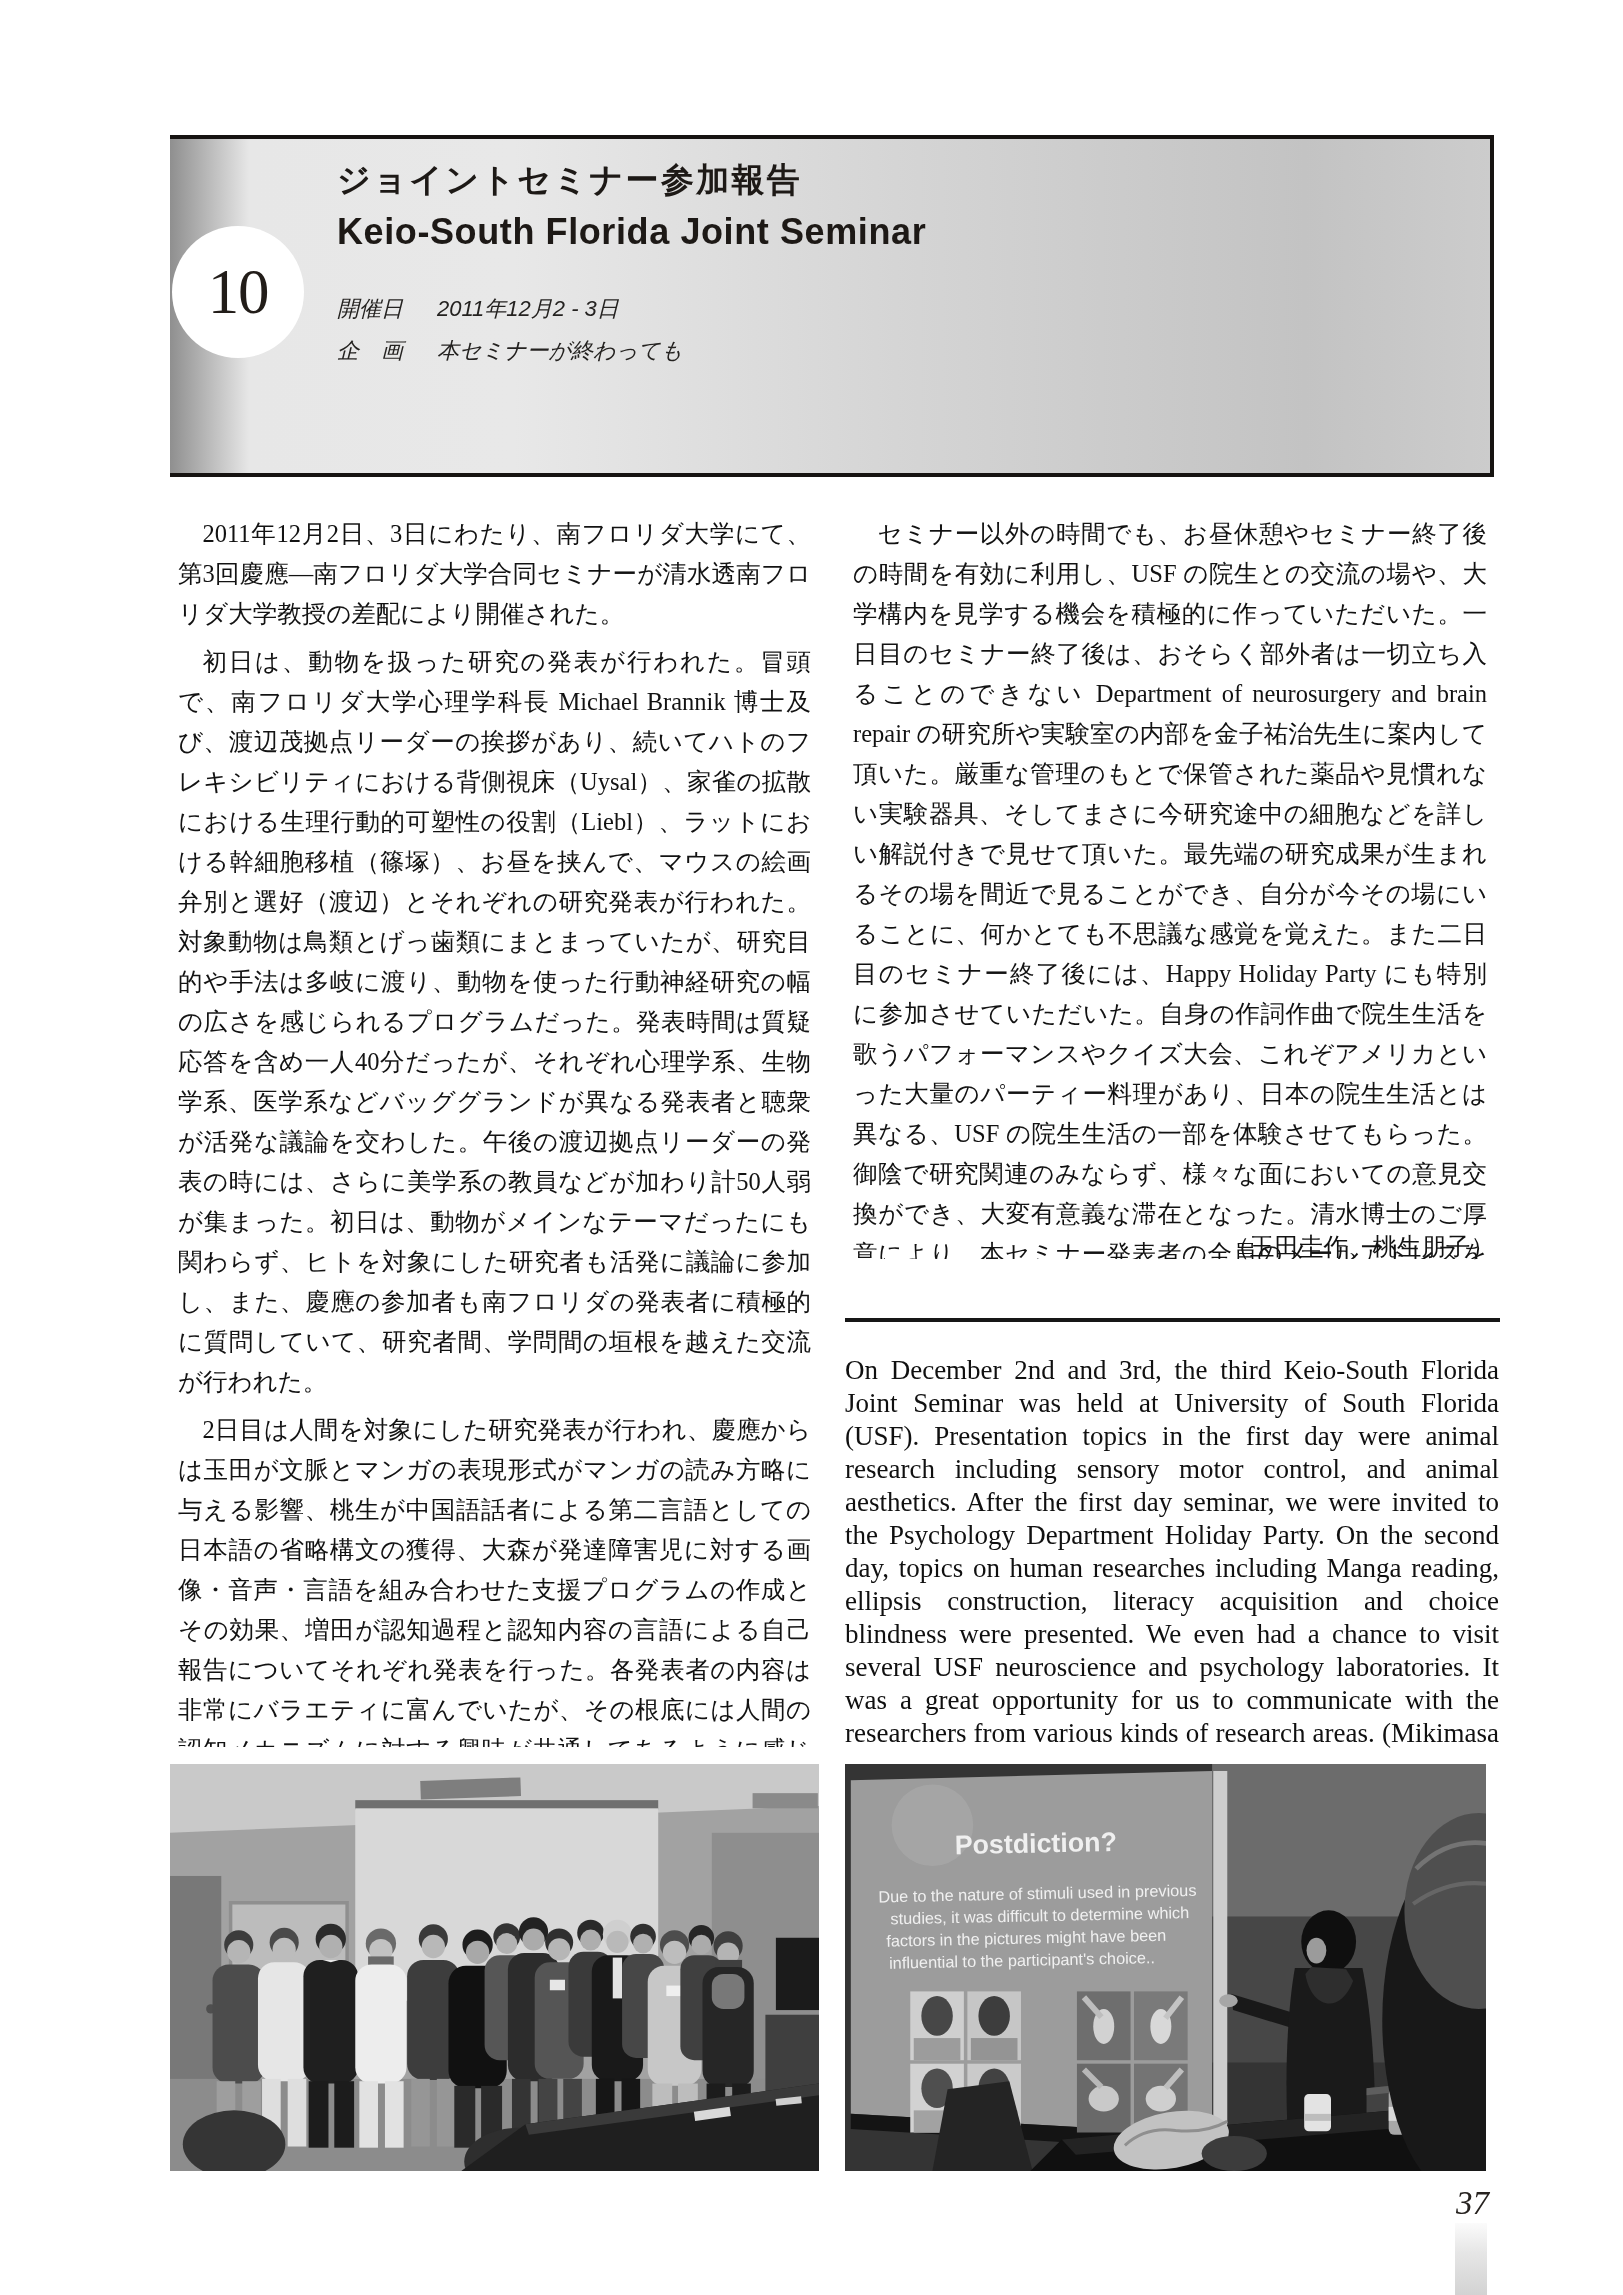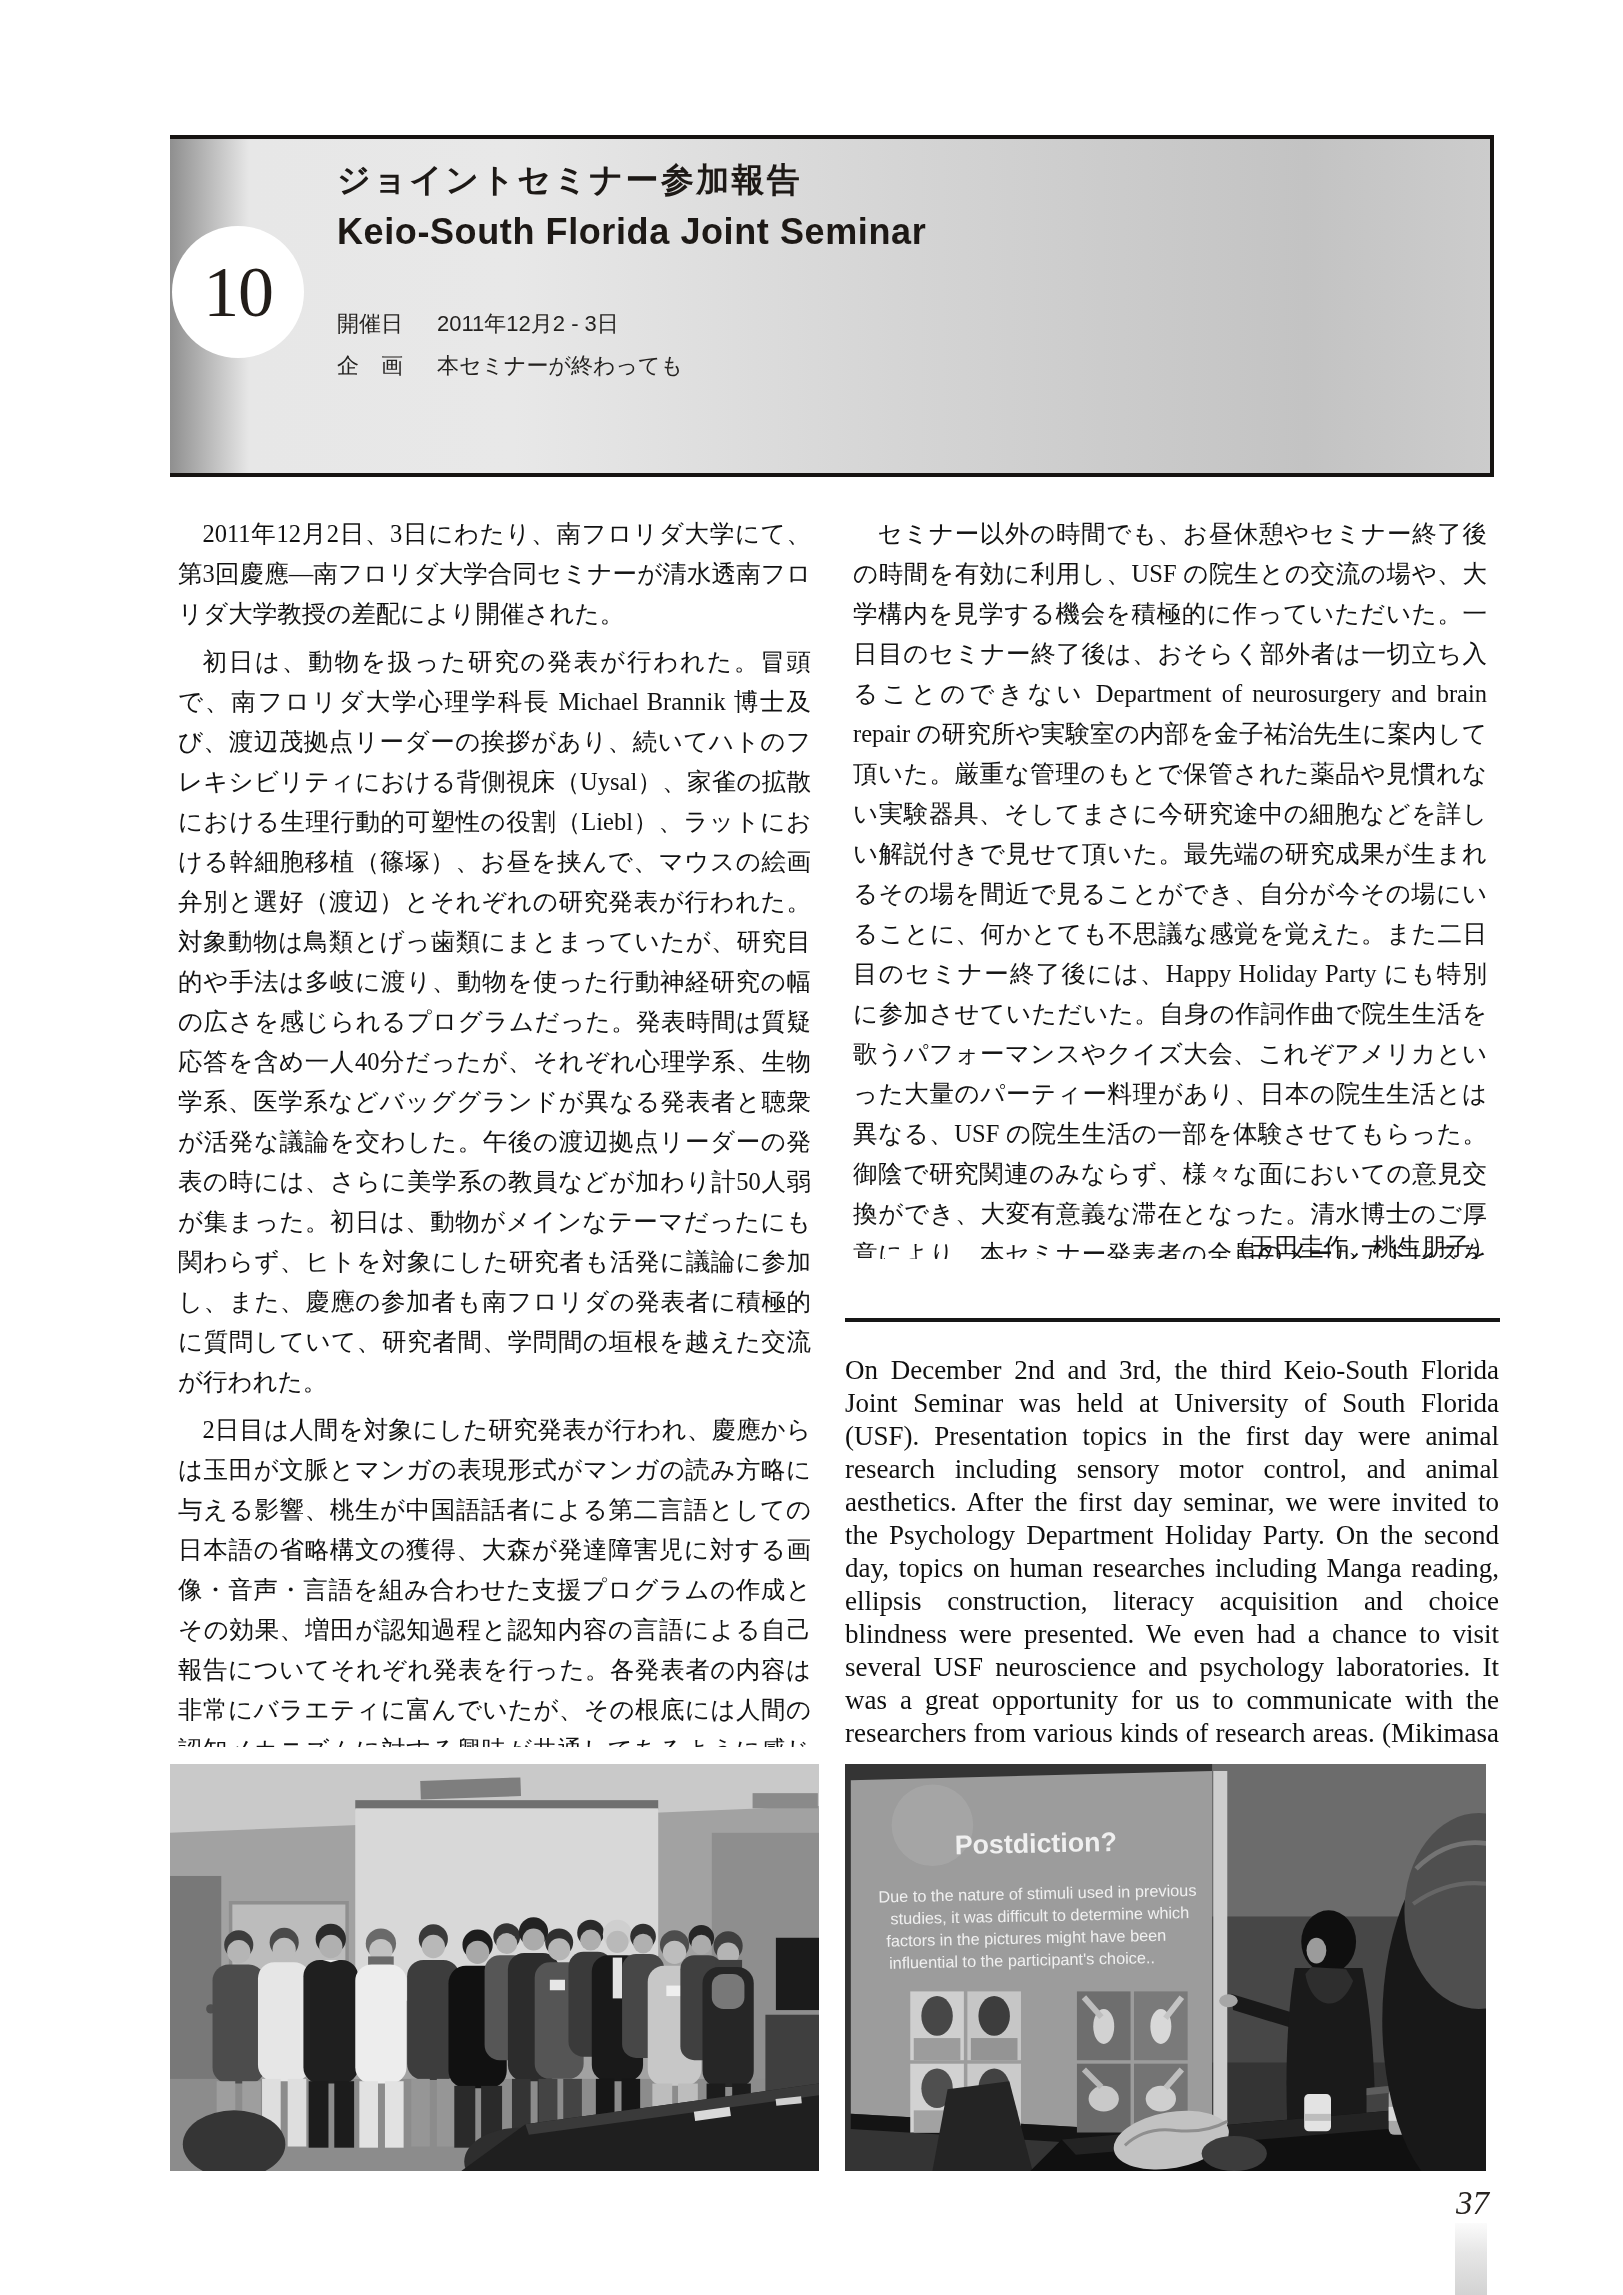--- a/index.html
+++ b/index.html
@@ -14,32 +14,32 @@
   #header-band{
     left:170px;top:135px;width:1320px;height:334px;
     border-top:4.1px solid #161311;border-bottom:4.1px solid #161311;border-right:4.1px solid #161311;
     background:linear-gradient(90deg,#8f8f8f 0%,#e7e7e7 6%,#e8e8e8 26%,#d5d5d5 55%,#c3c3c3 86%,#cccccc 100%);
   }
   #issue-circle{
     left:172px;top:226px;width:132px;height:132px;border-radius:50%;
     background:#ffffff;display:flex;align-items:center;justify-content:center;
   }
   #issue-number{
-    font-family:"Liberation Serif","DejaVu Serif",serif;font-size:72px;line-height:1;
+    font-family:"Liberation Serif","DejaVu Serif",serif;font-size:63px;line-height:1;
     color:#221d19;letter-spacing:-1.2px;
   }
   #title-ja{
     left:337px;top:158px;font-family:"Liberation Sans","DejaVu Sans",sans-serif;
     font-size:33px;font-weight:bold;letter-spacing:2.3px;color:#1d1916;white-space:nowrap;
   }
   #title-en{
     left:337px;top:211px;font-family:"Liberation Sans","DejaVu Sans",sans-serif;
     font-size:36px;font-weight:bold;letter-spacing:0.6px;color:#1d1916;white-space:nowrap;
   }
-  #header-meta{left:337px;top:303px;width:1147px;}
+  #header-meta{left:337px;top:288px;width:1147px;font-style:italic;}
   .meta-row{display:flex;line-height:42px;font-family:"Liberation Sans","DejaVu Sans",sans-serif;
     font-size:22px;color:#242220;white-space:nowrap;}
   .meta-label{width:100px;flex:0 0 100px;}
   .meta-value{}
 
   
   .jp-col p{
     margin:8px;font-size:24.5px;line-height:40px;text-align:justify;text-indent:1em;color:#121212;
   }
   #col-left{left:170px;top:506px;width:649px;height:1241px;overflow:hidden;}

